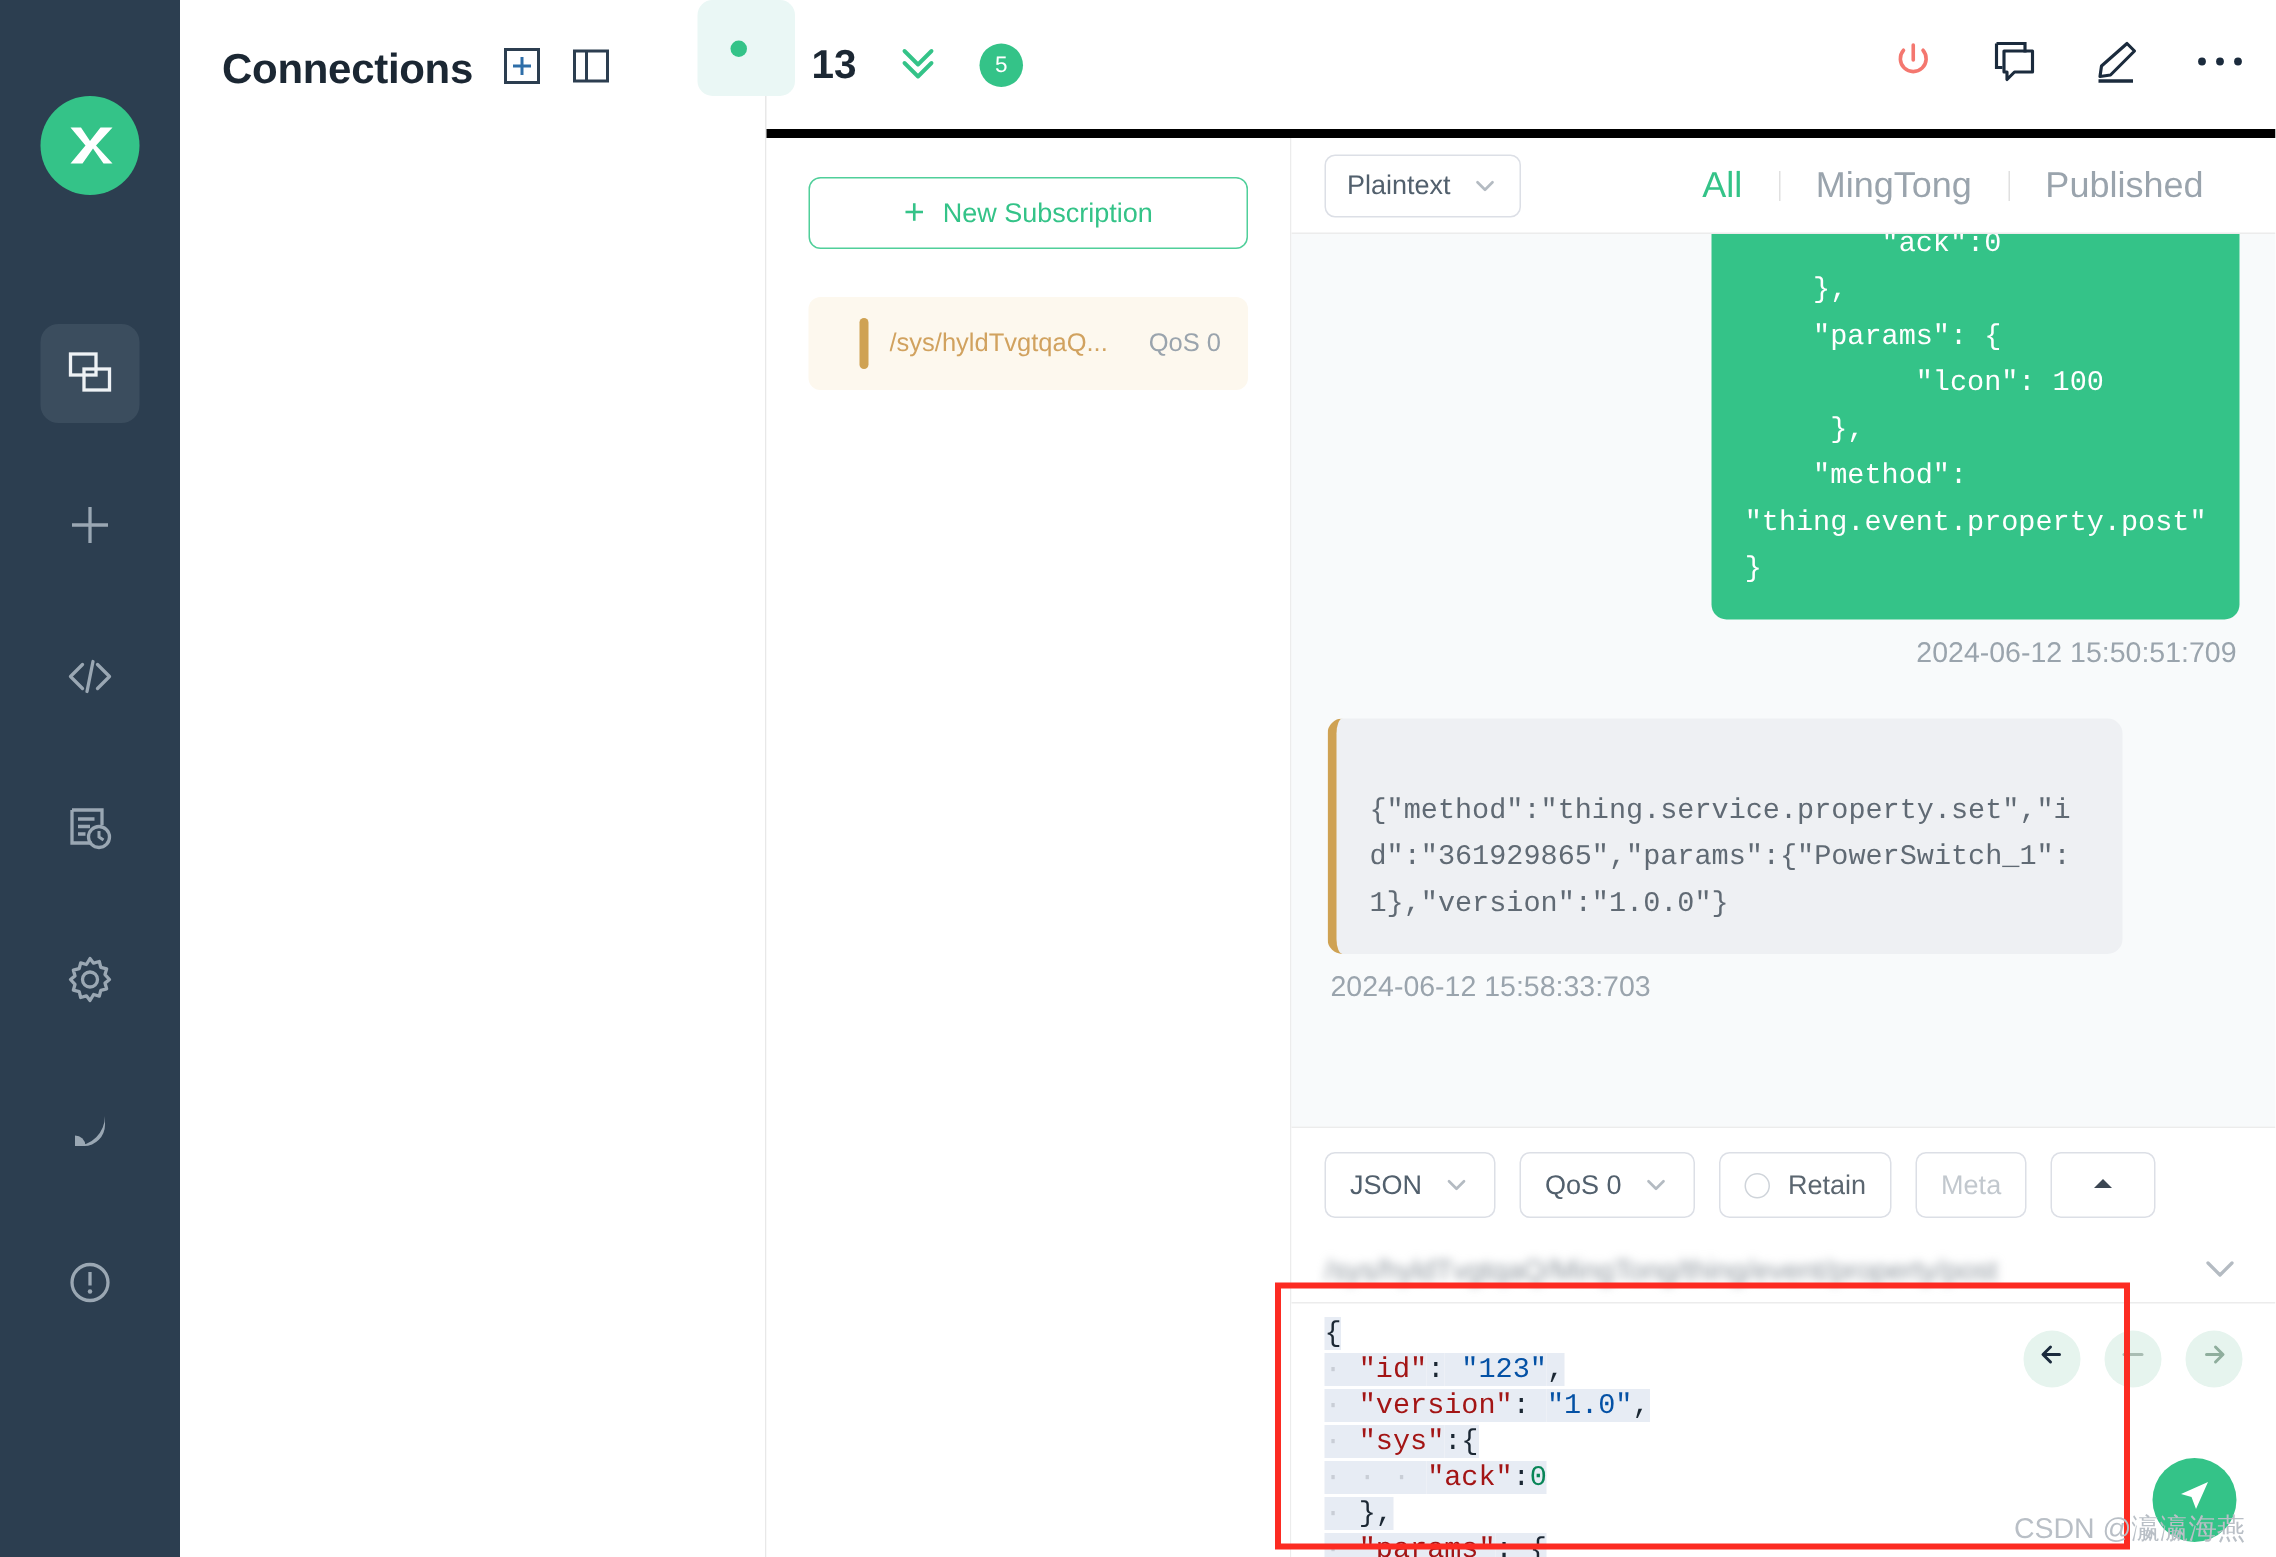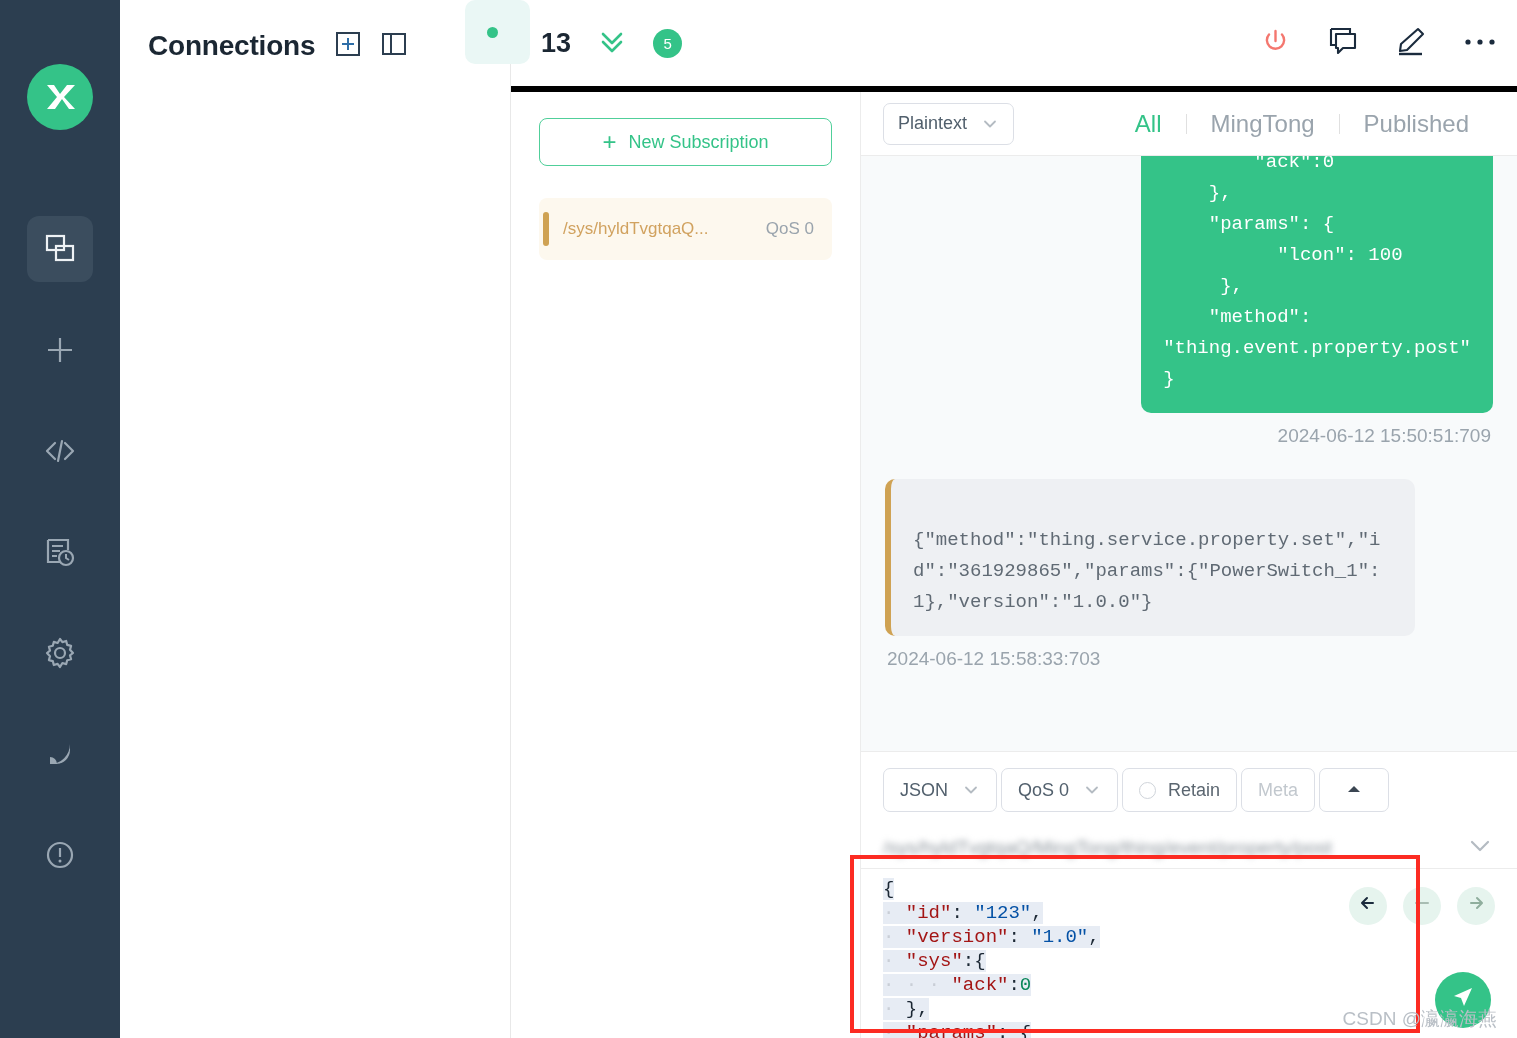--- a/index.html
+++ b/index.html
@@ -104,21 +104,21 @@
     border: 1px solid #50cf9a; border-radius: 8px;
     color: #34c388; background: #fff;
     display: flex; align-items: center; justify-content: center;
     font-size: 18px; cursor: pointer;
   }
   .new-sub-plus { font-size: 24px; margin-right: 12px; line-height: 1; font-weight: 400; }
   .sub-item {
     margin-top: 32px;
     background: #fdf8ee; border-radius: 8px;
     height: 62px; display: flex; align-items: center;
-    padding: 0 18px 0 4px; cursor: pointer;
+    padding: 0 18px 0 34px; cursor: pointer;
   }
   .sub-bar { width: 6px; height: 34px; border-radius: 3px; background: #cfa253; flex: 0 0 auto; margin-right: 14px; }
   .sub-topic { font-size: 17px; color: #d1a25f; flex: 1 1 auto; overflow: hidden; white-space: nowrap; }
   .sub-qos { font-size: 17px; color: #9aa4ad; margin-left: 10px; }
 
   
   .msg-col { flex: 1 1 auto; display: flex; flex-direction: column; min-width: 0; }
   .msg-toolbar {
     height: 64px; flex: 0 0 64px;
     display: flex; align-items: center;
@@ -174,21 +174,21 @@
     margin-top: 28px;
     font-family: "Liberation Mono", monospace;
     font-size: 19px; line-height: 31px; color: #606a74;
     word-break: break-all;
   }
 
   
   .pub-wrap { flex: 0 0 auto; border-top: 1px solid #ececec; background: #fff; position: relative; }
   .pub-opts {
     height: 76px; display: flex; align-items: center;
-    padding: 0 24px 0 22px; gap: 4px;
+    padding: 0 24px 0 22px; gap: 16px;
   }
   .pill {
     height: 44px; border: 1px solid #dcdfe6; border-radius: 7px;
     display: flex; align-items: center; padding: 0 16px;
     font-size: 18px; color: #52606d; cursor: pointer; background: #fff;
   }
   .pill .cv { margin-left: 14px; display: flex; }
   .pill.retain { color: #5b6670; }
   .radio-circle {
     width: 17px; height: 17px; border-radius: 50%;

